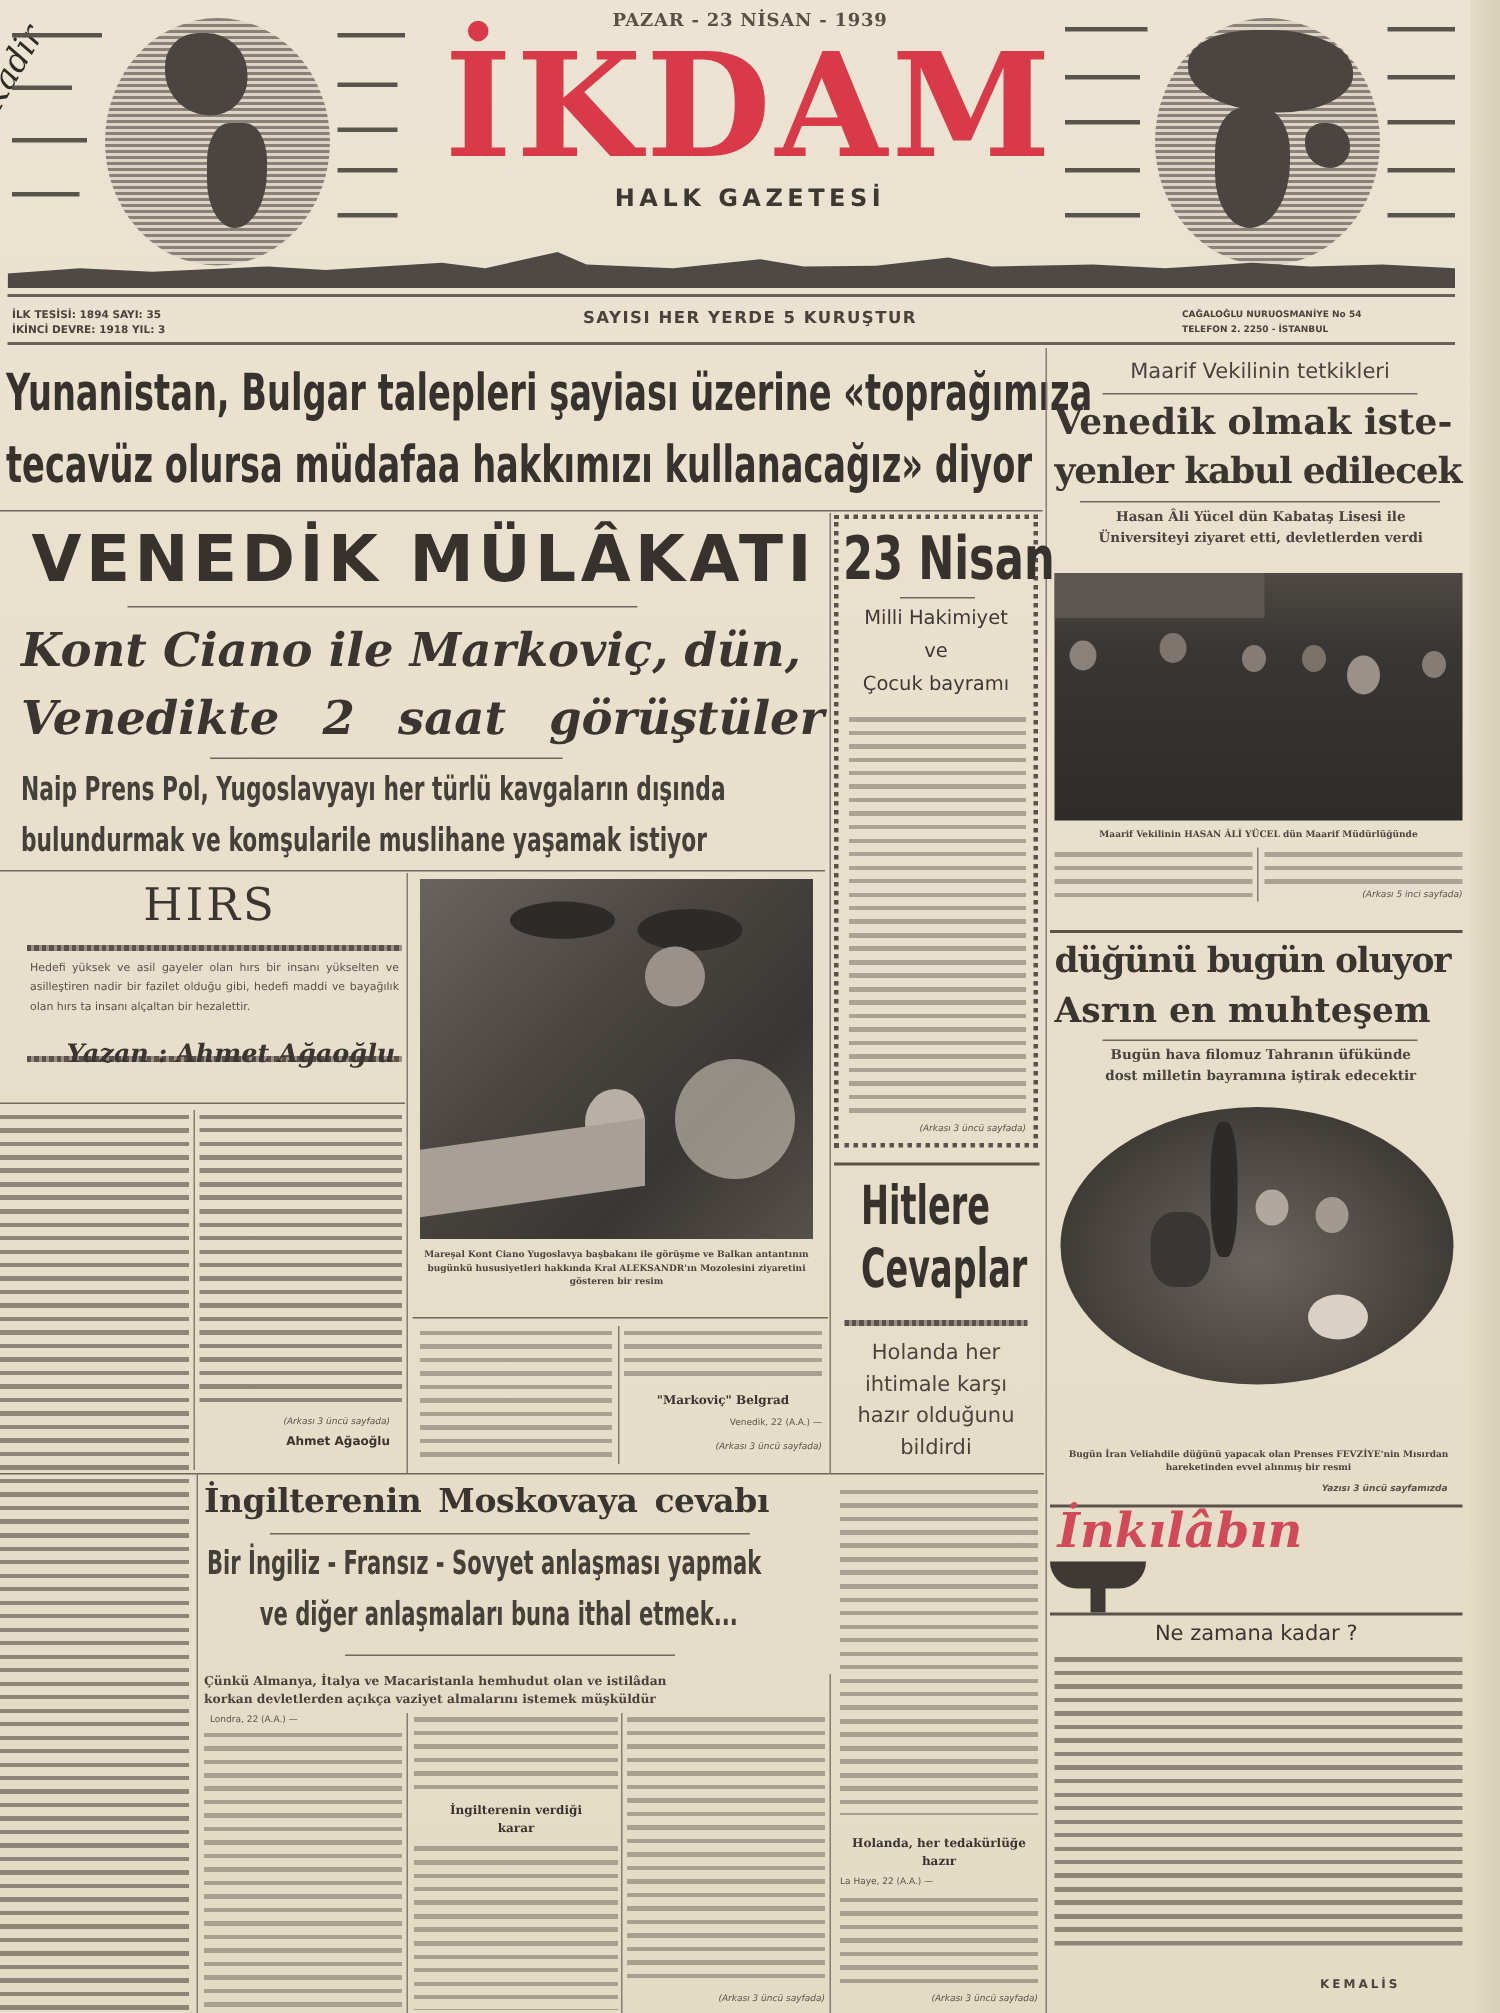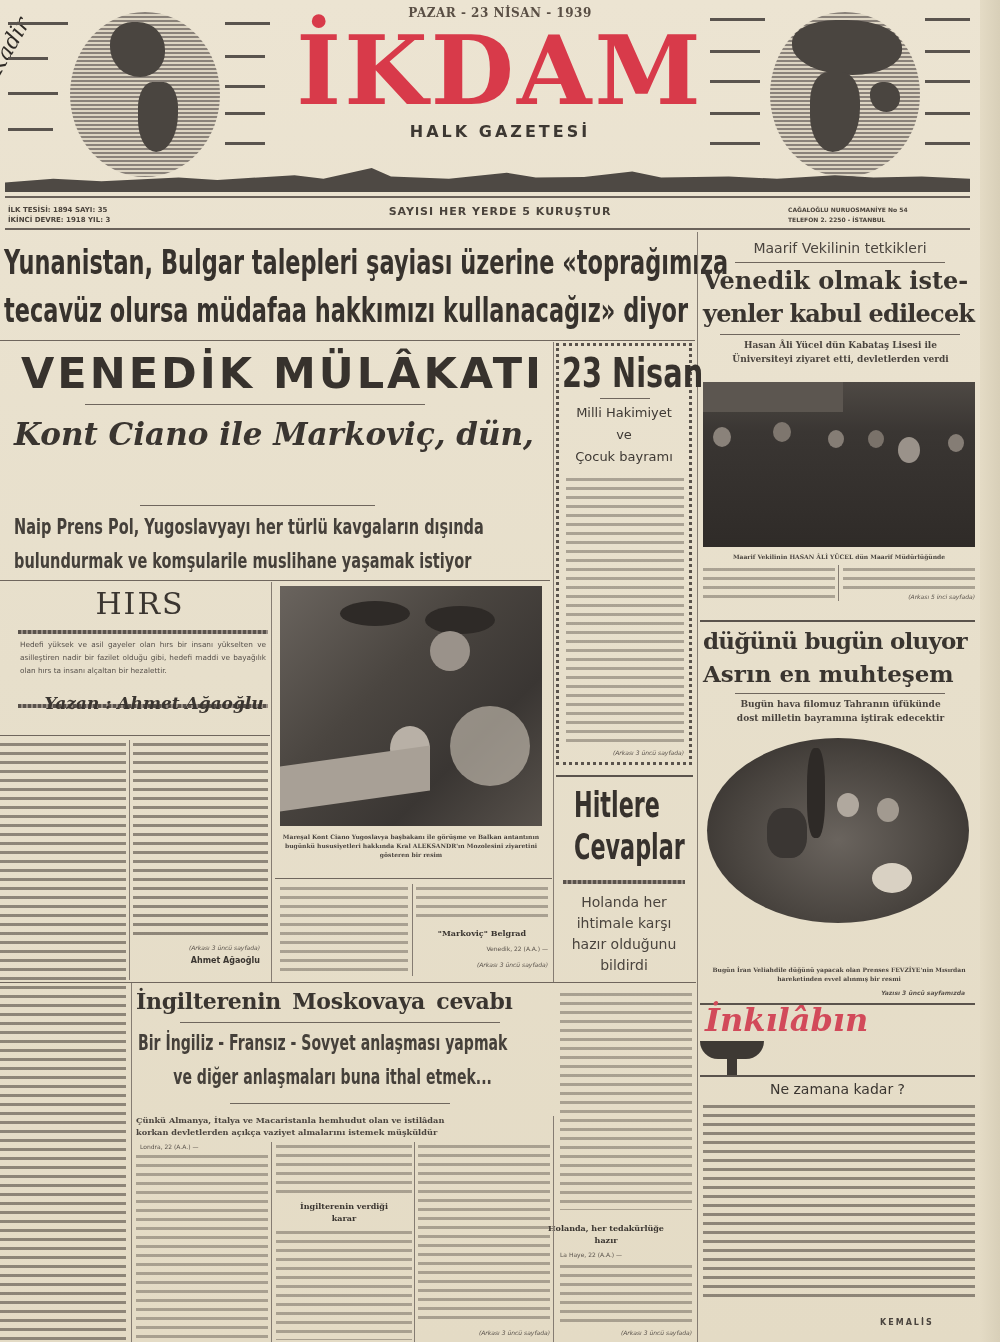--- a/index.html
+++ b/index.html
@@ -196,20 +196,21 @@
   </div>
   <div class="abs hr2" style="left:700px;top:1075px;width:275px;"></div>
   <div class="abs sans-med" style="left:700px;top:1081px;width:275px;text-align:center;font-size:14px;color:#3a3530;">Ne zamana kadar ?</div>
   <div class="abs textblock" style="left:703px;top:1102px;width:272px;height:195px;"></div>
   <div class="abs sans-med" style="left:880px;top:1318px;width:80px;font-size:8px;font-weight:bold;letter-spacing:2px;">KEMALİS</div>
 
   <div class="abs" style="left:2px;top:346px;width:550px;font-family:'DejaVu Sans',sans-serif;font-weight:bold;font-size:43px;line-height:55px;letter-spacing:3px;color:#37322d;white-space:nowrap;margin-left:19px;">VENEDİK MÜLÂKATI</div>
   <div class="abs hr" style="left:85px;top:404px;width:340px;"></div>
   <div class="abs serif-italic" style="left:14px;top:412px;width:540px;font-size:31px;line-height:45px;white-space:nowrap;">
     <div>Kont Ciano ile Markoviç, dün,</div>
+    <div style="word-spacing:18px;">Venedikte 2 saat görüştüler</div>
   </div>
   <div class="abs hr" style="left:140px;top:505px;width:235px;"></div>
   <div class="abs hl-condensed" style="left:14px;top:510px;font-size:22px;line-height:34px;white-space:nowrap;transform:scaleX(0.66);color:#45403a;">
     <div>Naip Prens Pol, Yugoslavyayı her türlü kavgaların dışında</div>
     <div>bulundurmak ve komşularile muslihane yaşamak istiyor</div>
   </div>
   <div class="abs hr" style="left:0;top:580px;width:550px;"></div>
   <div class="abs col-rule" style="left:553px;top:342px;height:640px;"></div>
 
   <div class="abs dotted-box" style="left:556px;top:343px;width:136px;height:422px;"></div>
@@ -260,21 +261,21 @@
   </div>
   <div class="abs wavy" style="left:563px;top:880px;width:122px;"></div>
   <div class="abs sans-med" style="left:558px;top:892px;width:132px;text-align:center;font-size:14px;line-height:21px;color:#4a443e;">
     <div>Holanda her</div>
     <div>ihtimale karşı</div>
     <div>hazır olduğunu</div>
     <div>bildirdi</div>
   </div>
   <div class="abs hr" style="left:553px;top:982px;width:143px;"></div>
   <div class="abs textblock light" style="left:560px;top:990px;width:132px;height:220px;"></div>
-  <div class="abs serif-bold" style="left:540px;top:1222px;width:132px;text-align:center;font-size:8px;line-height:12px;">Holanda, her tedakürlüğe hazır</div>
+  <div class="abs serif-bold" style="left:560px;top:1222px;width:132px;text-align:center;font-size:8px;line-height:12px;">Holanda, her tedakürlüğe hazır</div>
   <div class="abs tiny" style="left:560px;top:1250px;width:132px;">La Haye, 22 (A.A.) —</div>
   <div class="abs textblock light" style="left:560px;top:1262px;width:132px;height:62px;"></div>
   <div class="abs tiny" style="left:575px;top:1328px;width:117px;text-align:right;font-style:italic;">(Arkası 3 üncü sayfada)</div>
   <div class="abs col-rule" style="left:553px;top:1116px;height:226px;"></div>
 
   <div class="abs col-rule" style="left:131px;top:982px;height:360px;"></div>
   <div class="abs hr" style="left:131px;top:982px;width:422px;"></div>
   <div class="abs serif-bold" style="left:136px;top:984px;width:415px;font-size:22px;line-height:34px;white-space:nowrap;letter-spacing:-0.3px;word-spacing:4px;">İngilterenin Moskovaya cevabı</div>
   <div class="abs hr" style="left:180px;top:1022px;width:320px;"></div>
   <div class="abs hl-condensed" style="left:138px;top:1026px;font-size:22px;line-height:34px;white-space:nowrap;transform:scaleX(0.64);color:#45403a;">

